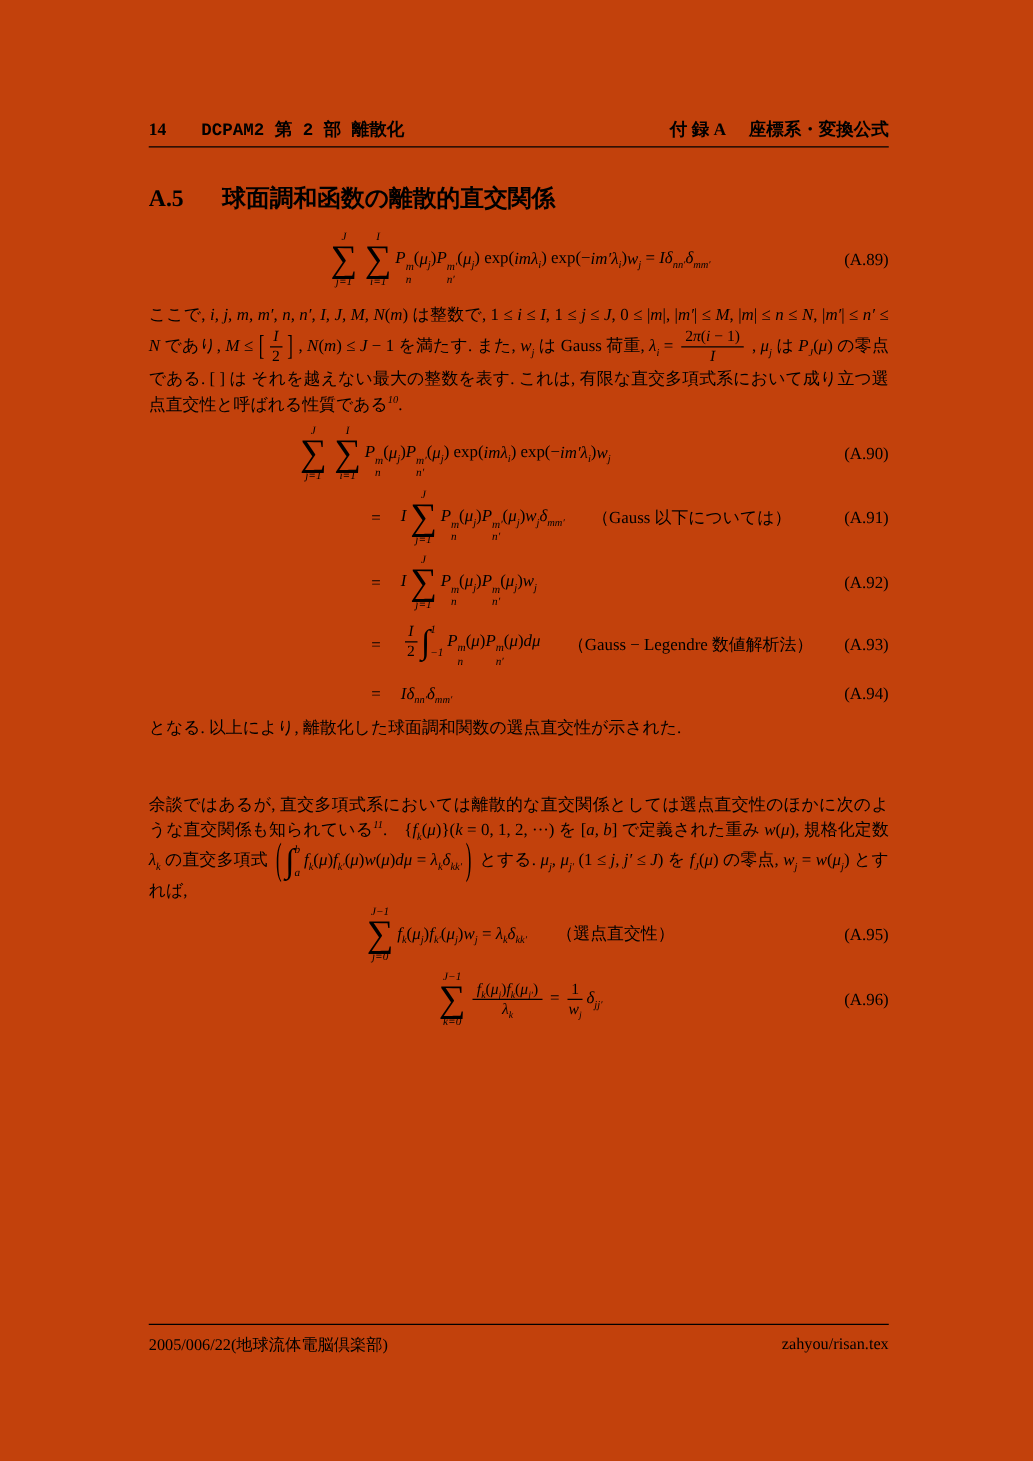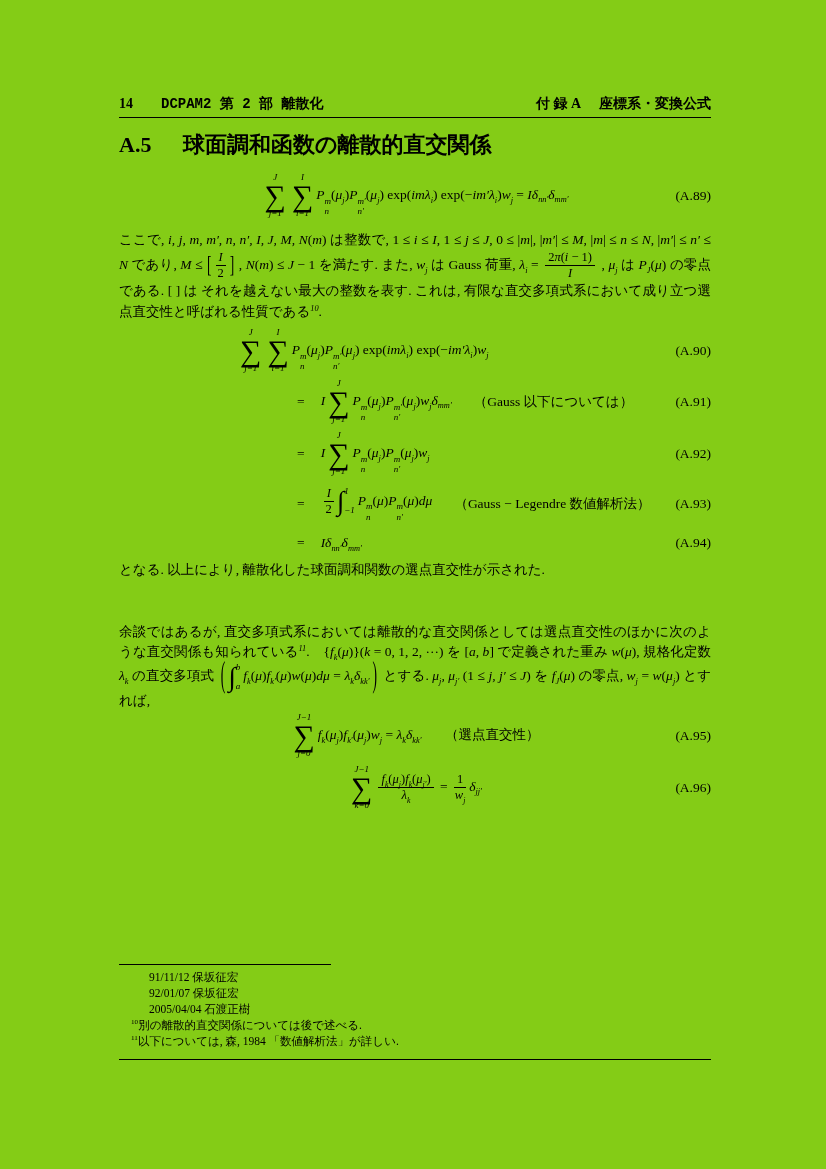--- a/index.html
+++ b/index.html
@@ -1,32 +1,32 @@
 <!DOCTYPE html>
 <html><head>
 <meta charset="utf-8">
 <style>
   html,body { margin:0; padding:0; background:#ffffff; }
   .page {
-    position:relative; width:826px; height:1169px; background:#84cc16; color:#000;
+    position:relative; width:826px; height:1169px; background:#c2410c; color:#000;
     font-family:"Liberation Serif","DejaVu Serif",serif; font-size:13.5px; overflow:hidden;
   }
   .content { position:absolute; left:119px; top:0; width:592px; }
 
   
   .header { margin-top:95px; display:flex; align-items:baseline;
             border-bottom:1.4px solid #000; padding-bottom:4px;
             font-weight:bold; font-size:14px; }
   .header .pgnum { }
   .header .ltitle { margin-left:28px;font-family:Liberation Mono, monospace; }
   .header .spacer { flex:1; }
   .header .rtitle { margin-left:18px; }
 
   
-  .section-heading { margin-top:12px; font-size:22px; font-weight:bold; }
+  .section-heading { margin-top:28px; font-size:19px; font-weight:bold; }
   .section-heading .snum { margin-right:26px; }
 
   
   .para { text-align:justify; line-height:1.5; margin:0; }
   .para.indent { text-indent:21px; }
   .p-intro { margin-top:14px; }
   .p-cond  { margin-top:10px; }
   .p-proof { margin-top:16px; }
   .p-concl { margin-top:2px; }
   .p-aside { margin-top:42px; }
@@ -230,25 +230,21 @@
             <span><i>λ<sub>k</sub></i></span>
           </span> = <span class="frac">
             <span class="n">1</span>
             <span><i>w<sub>j</sub></i></span>
           </span><i>δ</i><sub>jj′</sub></span>
       <span class="eqnum">(A.96)</span>
     </div>
 
   </div>
 
-  <div class="footnotes">
-    <div class="fnrule"></div>
-    <div class="fdate">91/11/12 保坂征宏</div>
-    <div class="fdate">92/01/07 保坂征宏</div>
-    <div class="fdate">2005/04/04 石渡正樹</div>
-    <div class="fnote"><sup>10</sup><span>別の離散的直交関係については後で述べる.</span></div>
-    <div class="fnote"><sup>11</sup><span>以下については, 森, 1984 「数値解析法」が詳しい.</span></div>
-  </div>
 
   <div class="footer">
     <div class="footrule"></div>
+    <div class="footrow">
+      <span>2005/006/22(地球流体電脳倶楽部)</span>
+      <span>zahyou/risan.tex</span>
+    </div>
   </div>
 </div>
 
 </body></html>

